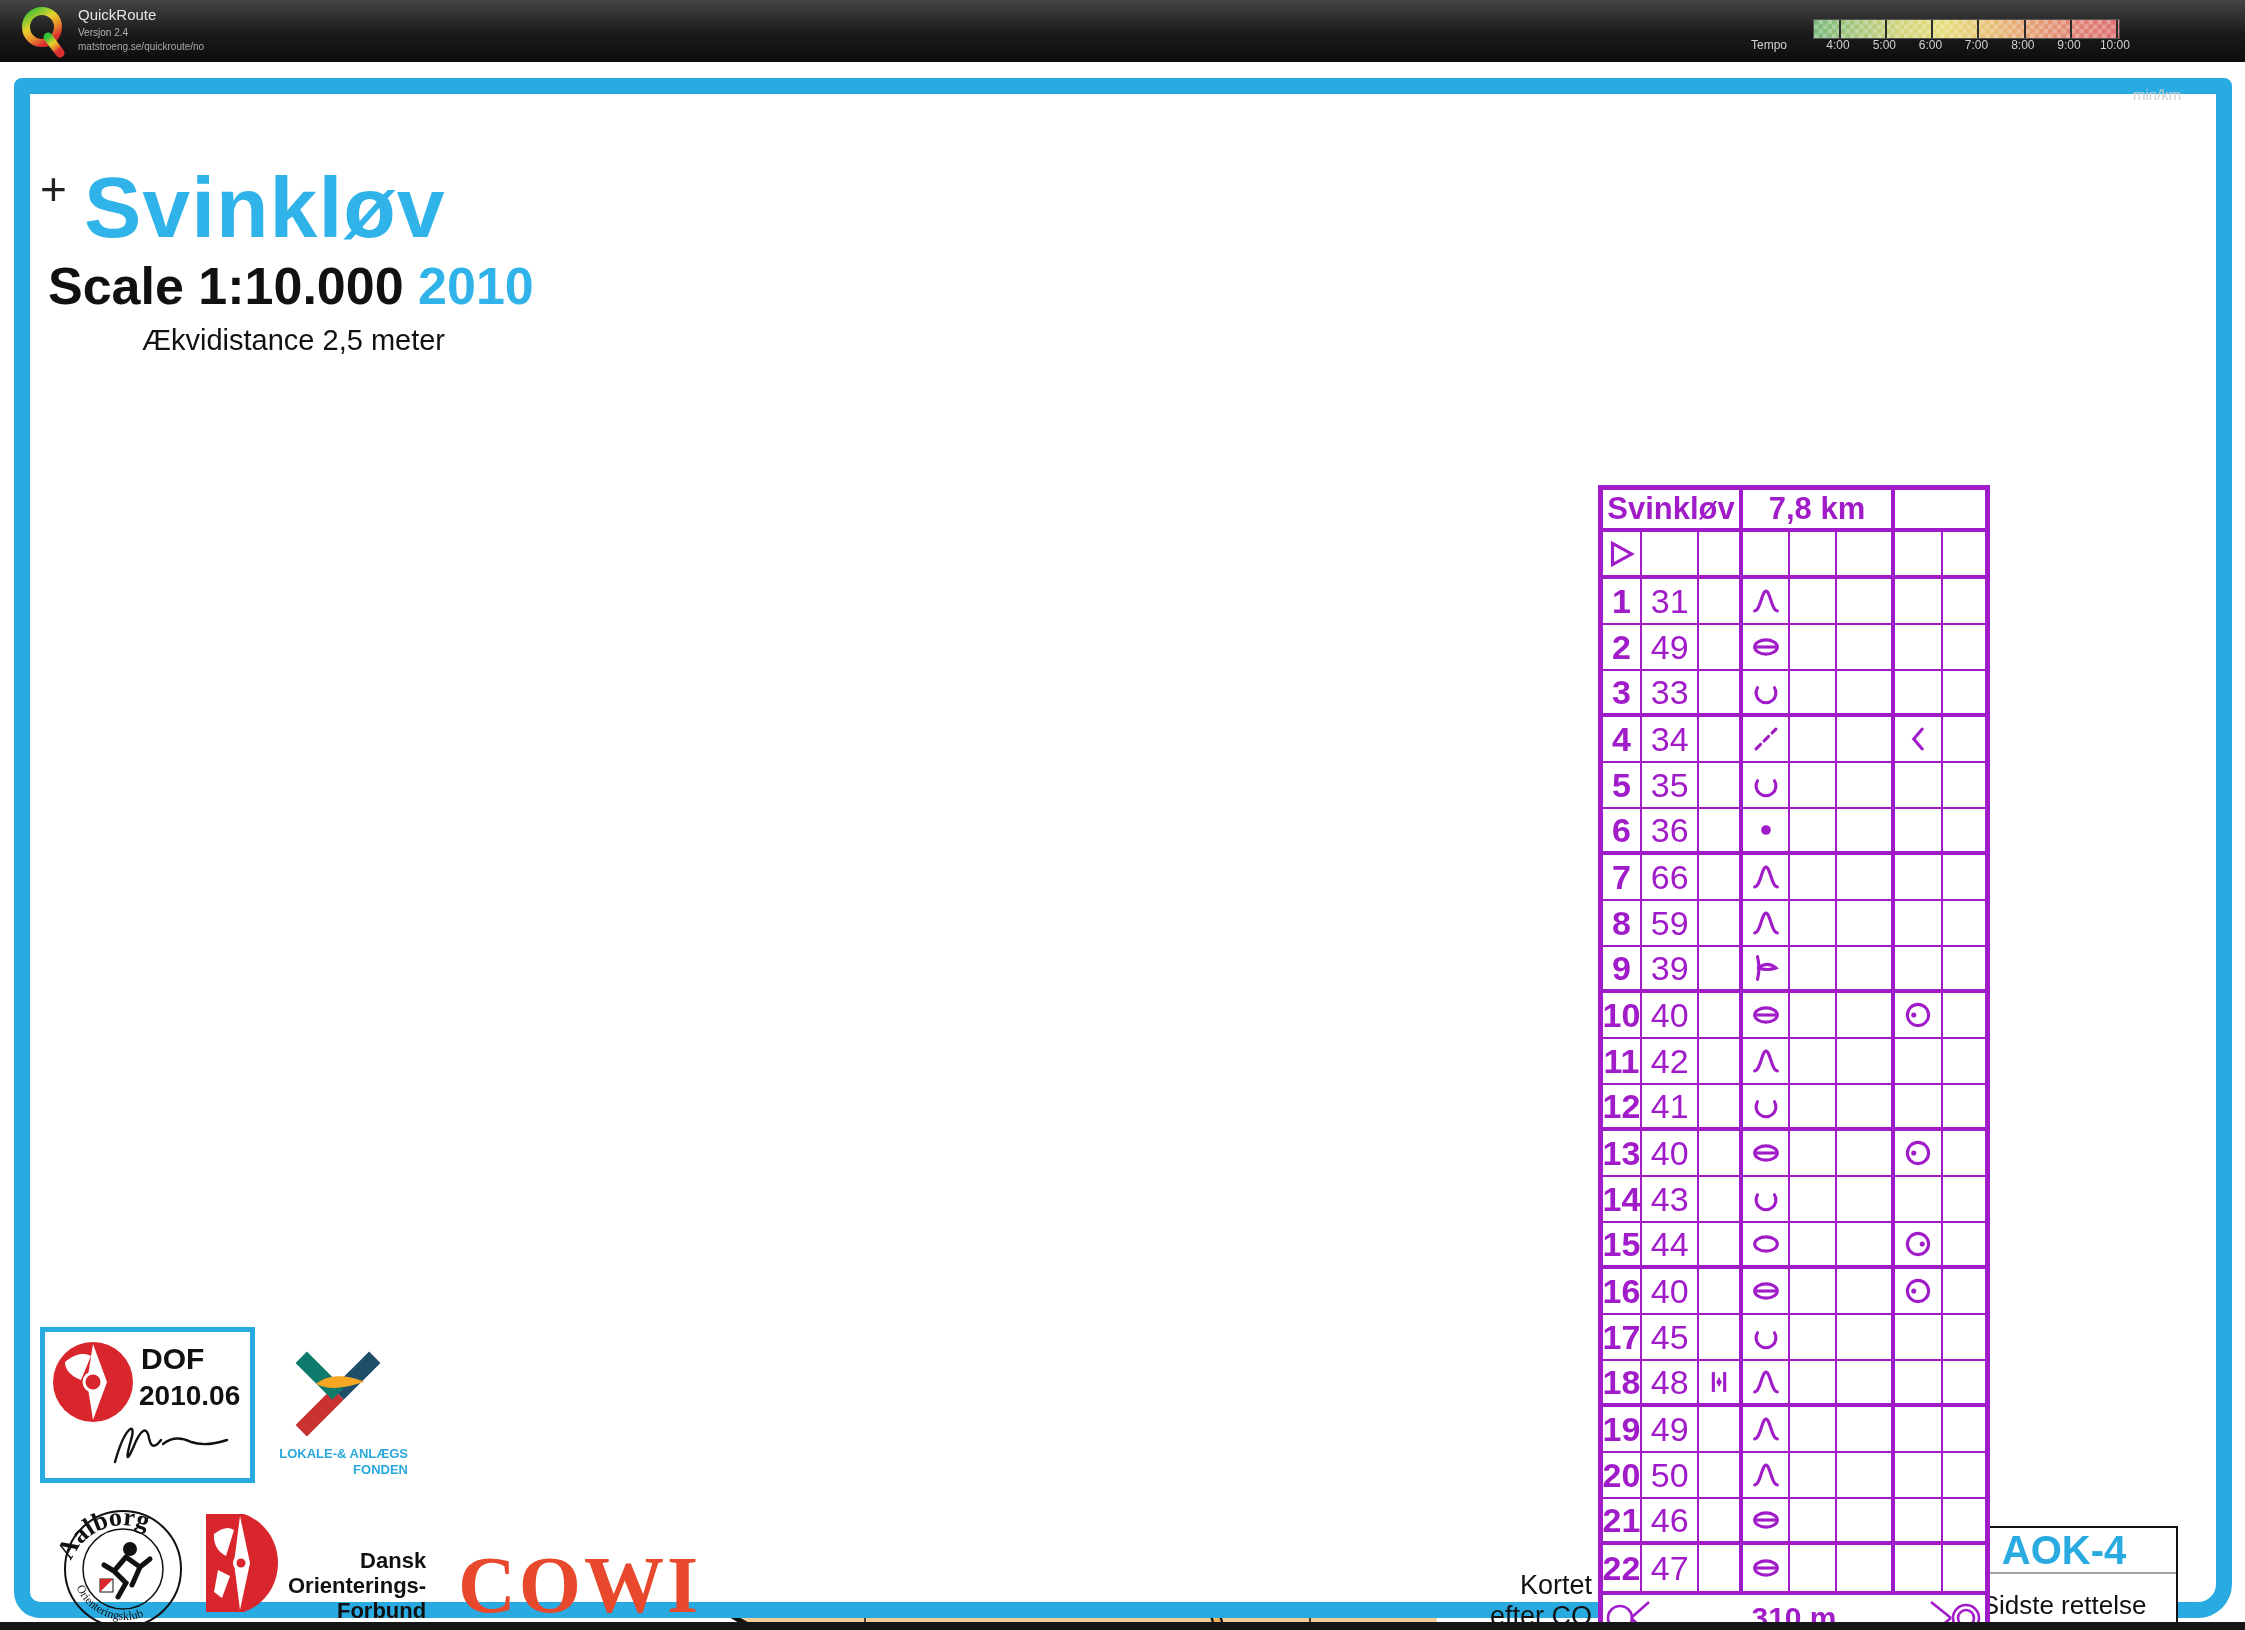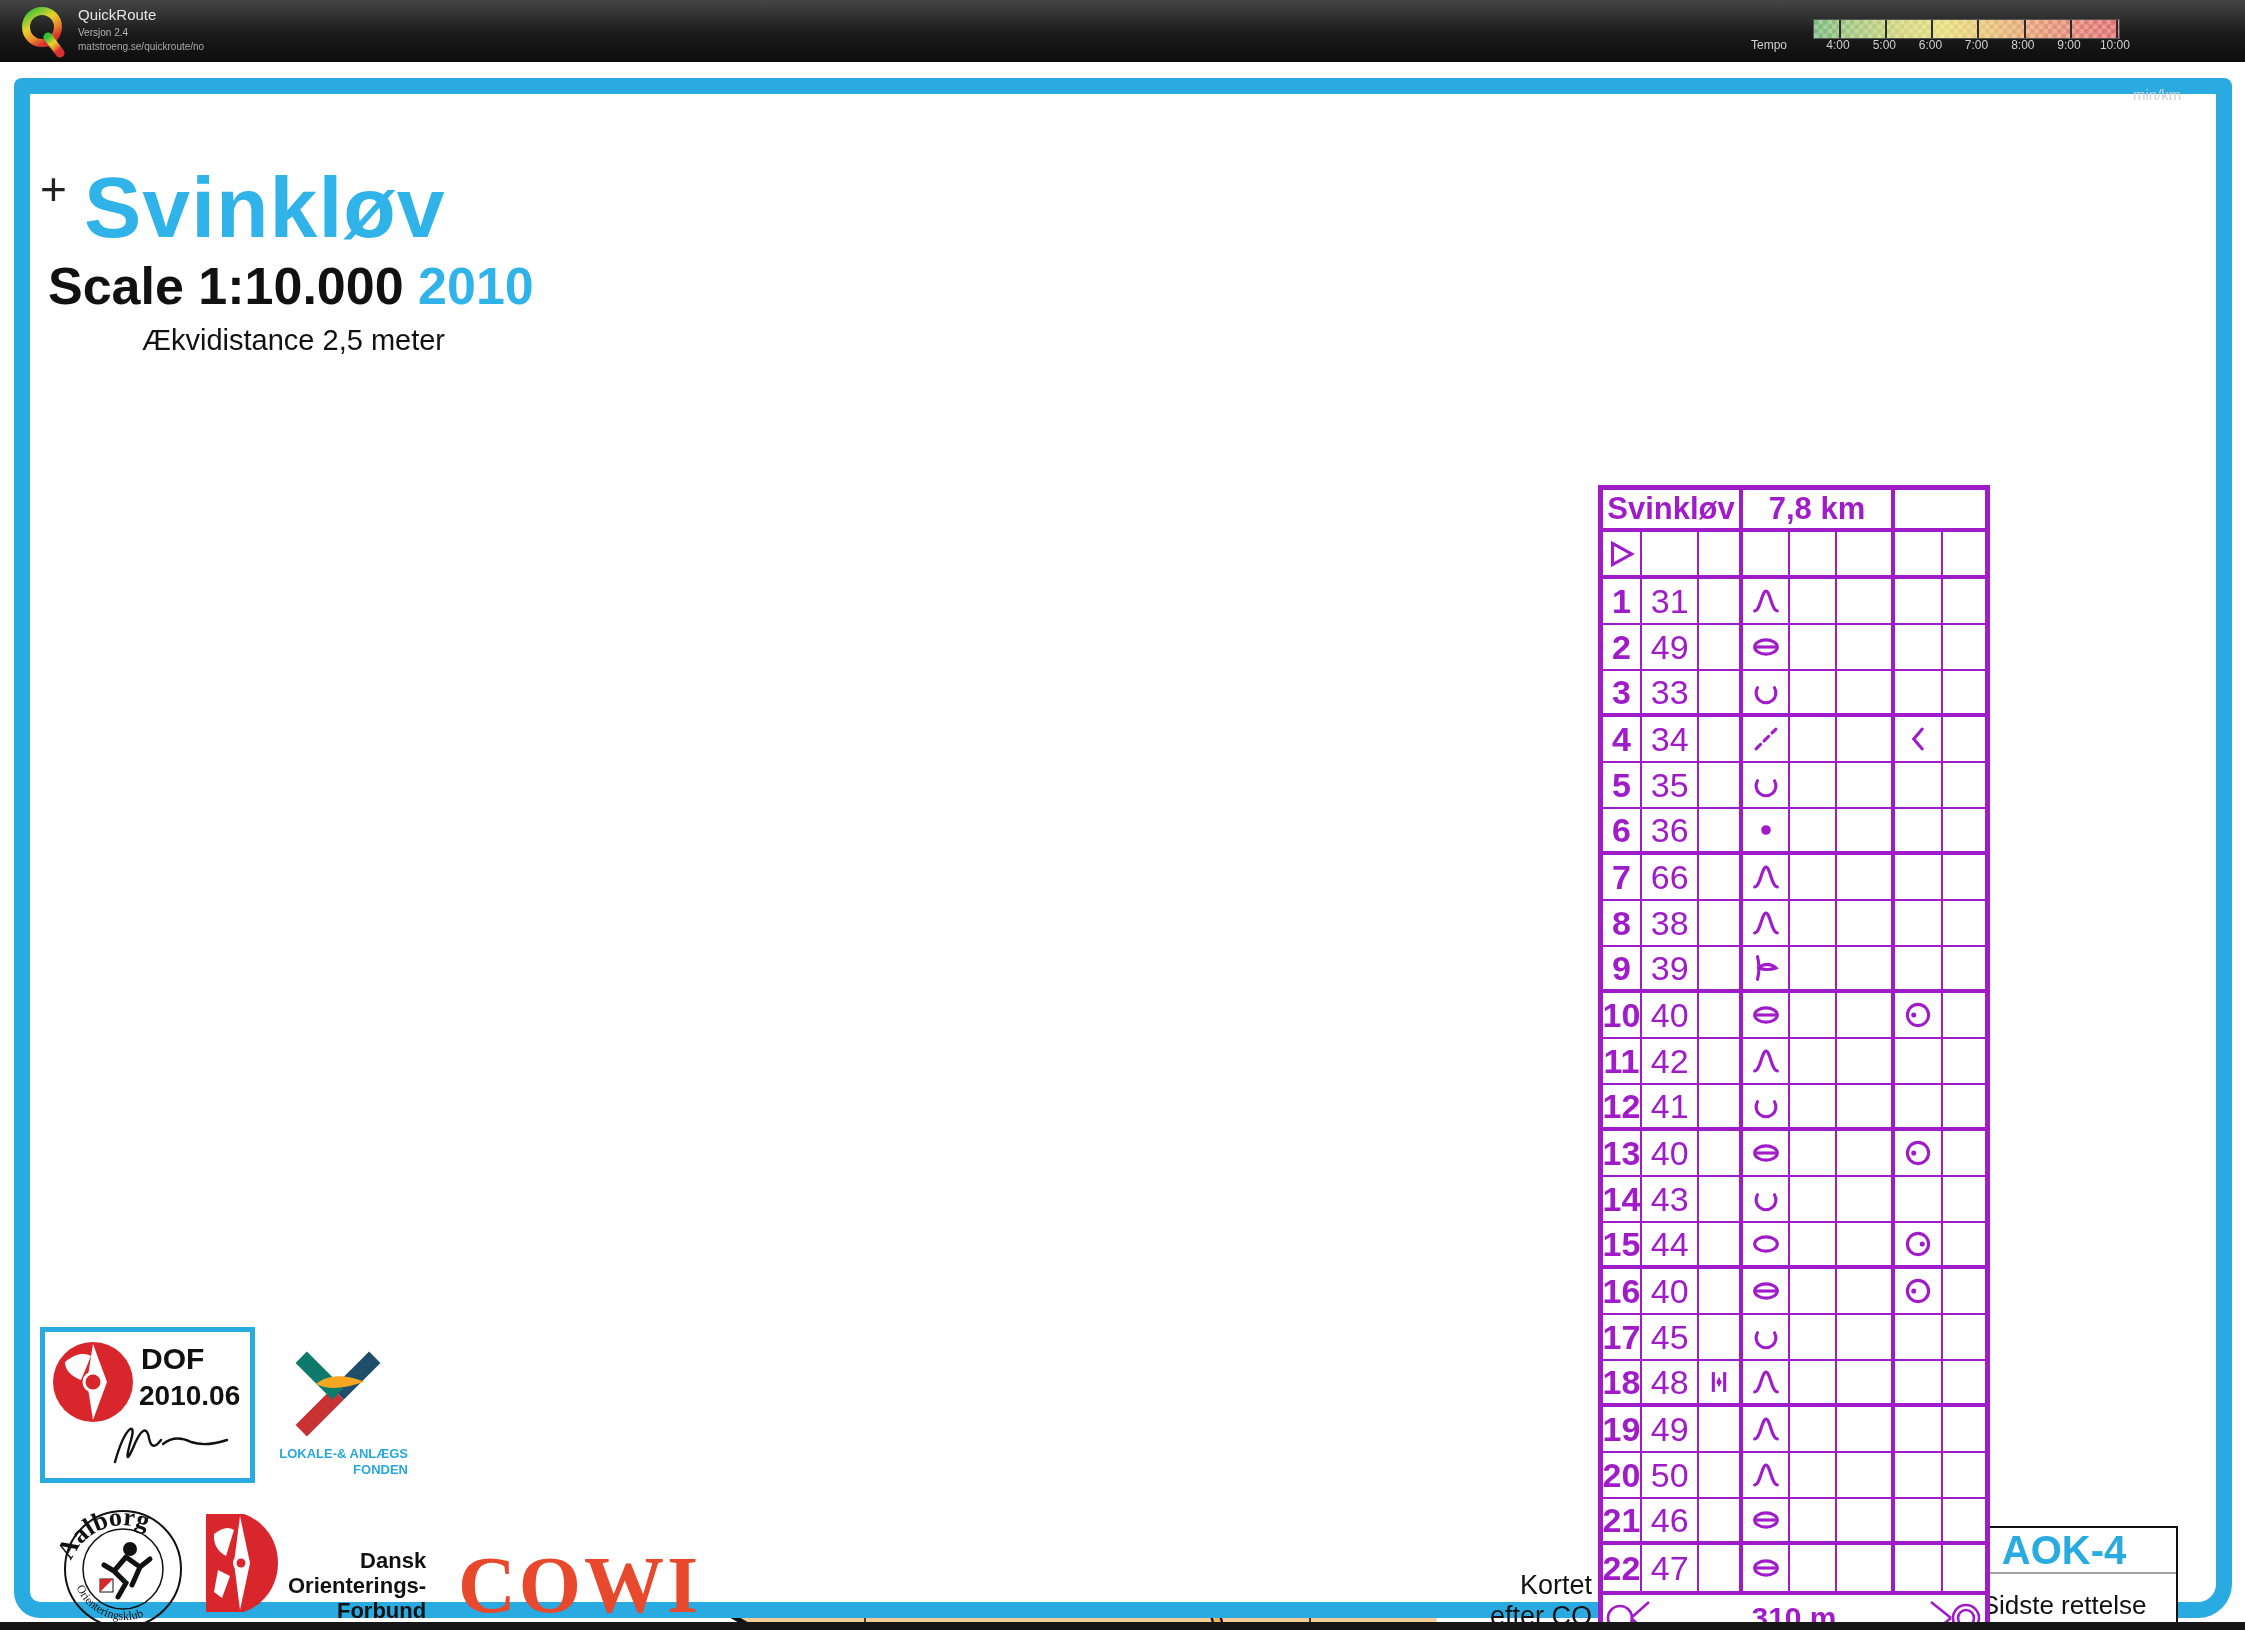--- a/index.html
+++ b/index.html
@@ -610,21 +610,21 @@
         <div class="s-cell " style="width: 48px; border-right: 2px solid rgb(161, 28, 201);"></div>
         <div class="s-cell " style="width: 60px; border-right: 4px solid rgb(161, 28, 201);"></div>
         <div class="s-cell " style="width: 49px; border-right: 2px solid rgb(161, 28, 201);"></div>
         <div class="s-cell " style="width: 43px;"></div>
       </div>
       <div class="s-row" style="height: 46px; border-bottom: 2px solid rgb(161, 28, 201);">
         <div class="s-cell " style="width: 40px; border-right: 2px solid rgb(161, 28, 201);">
           <span class="s-num">8</span>
         </div>
         <div class="s-cell " style="width: 59px; border-right: 2px solid rgb(161, 28, 201);">
-          <span>38</span>
+          <span>59</span>
         </div>
         <div class="s-cell " style="width: 45px; border-right: 4px solid rgb(161, 28, 201);"></div>
         <div class="s-cell " style="width: 48px; border-right: 2px solid rgb(161, 28, 201);">
           <svg width="34" height="34" viewBox="0 0 24 24">
             <path d="M4,19 C8,19 9,5 12,5 C15,5 16,19 20,19" fill="none" stroke="#A11CC9" stroke-width="2.2" stroke-linecap="round"></path>
           </svg>
         </div>
         <div class="s-cell " style="width: 48px; border-right: 2px solid rgb(161, 28, 201);"></div>
         <div class="s-cell " style="width: 60px; border-right: 4px solid rgb(161, 28, 201);"></div>
         <div class="s-cell " style="width: 49px; border-right: 2px solid rgb(161, 28, 201);"></div>

